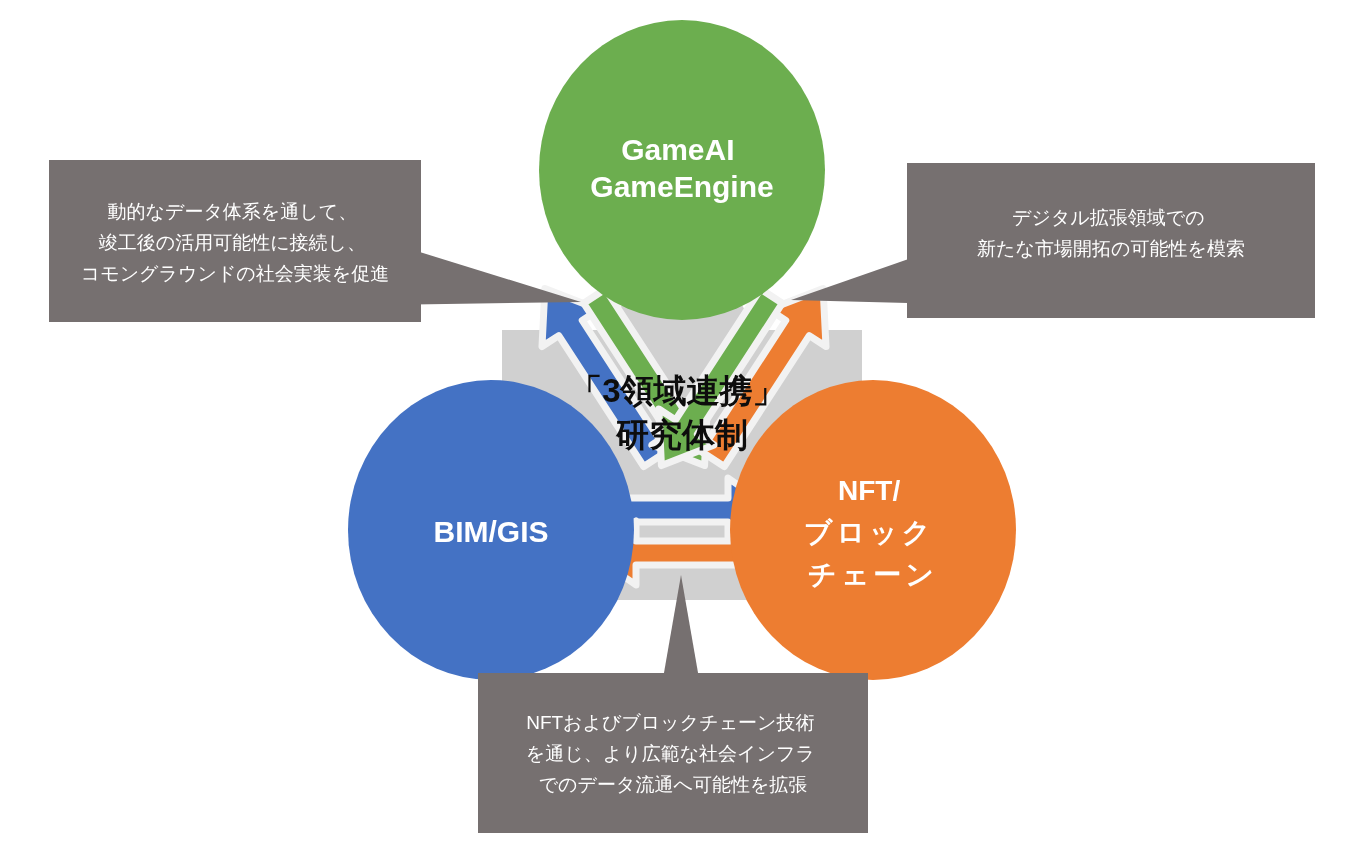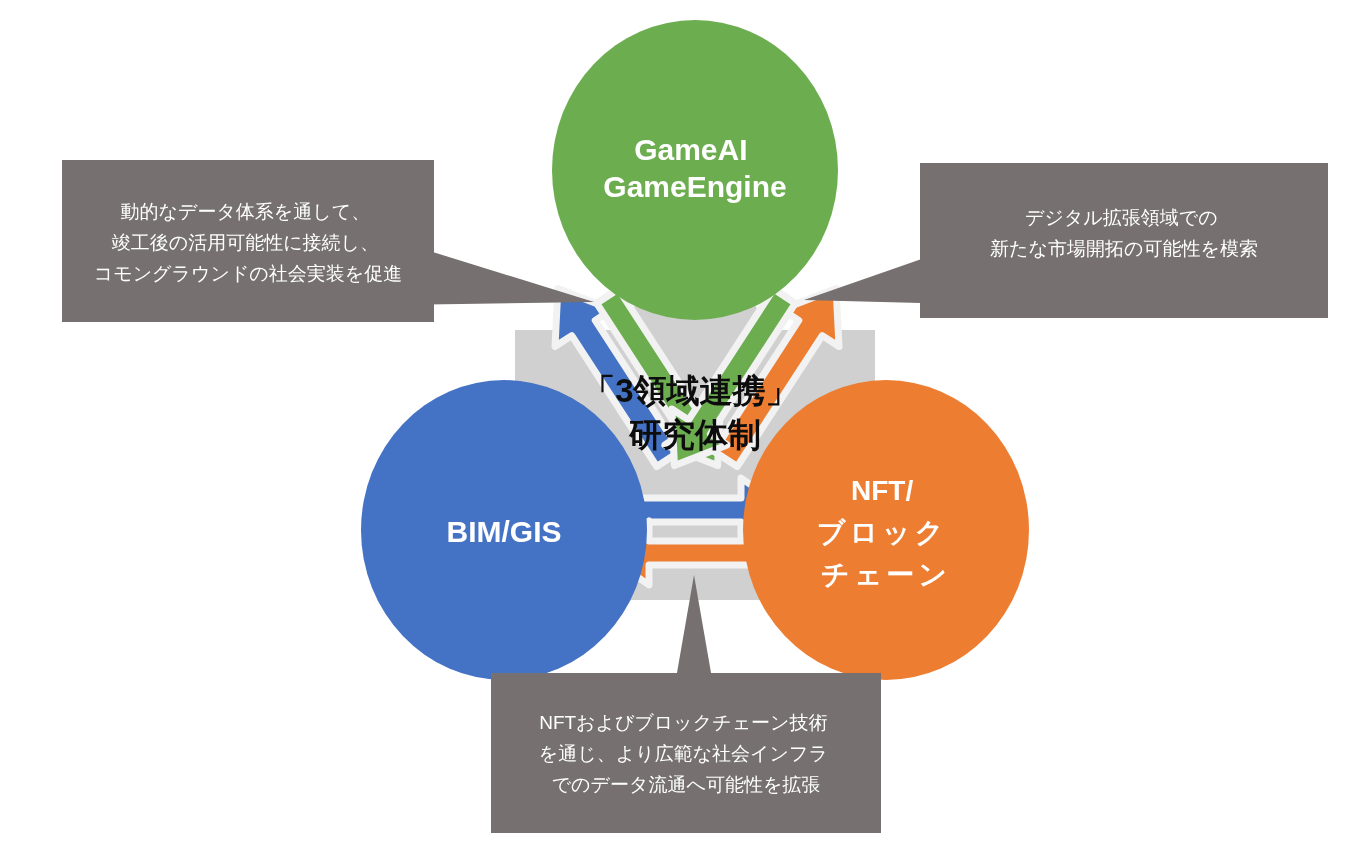--- a/index.html
+++ b/index.html
@@ -9,21 +9,21 @@
   }
   body {
     width: 1364px;
     height: 858px;
     font-family: "Liberation Sans", "DejaVu Sans", sans-serif;
     overflow: hidden;
     position: relative;
   }
   #stage {
     position: absolute;
-    left: 14px; top: 0;
+    left: 1px; top: 0;
     width: 1140px;
     height: 858px;
   }
   svg#diagram {
     position: absolute;
     left: 0; top: 0;
     width: 1364px;
     height: 858px;
     display: block;
   }

